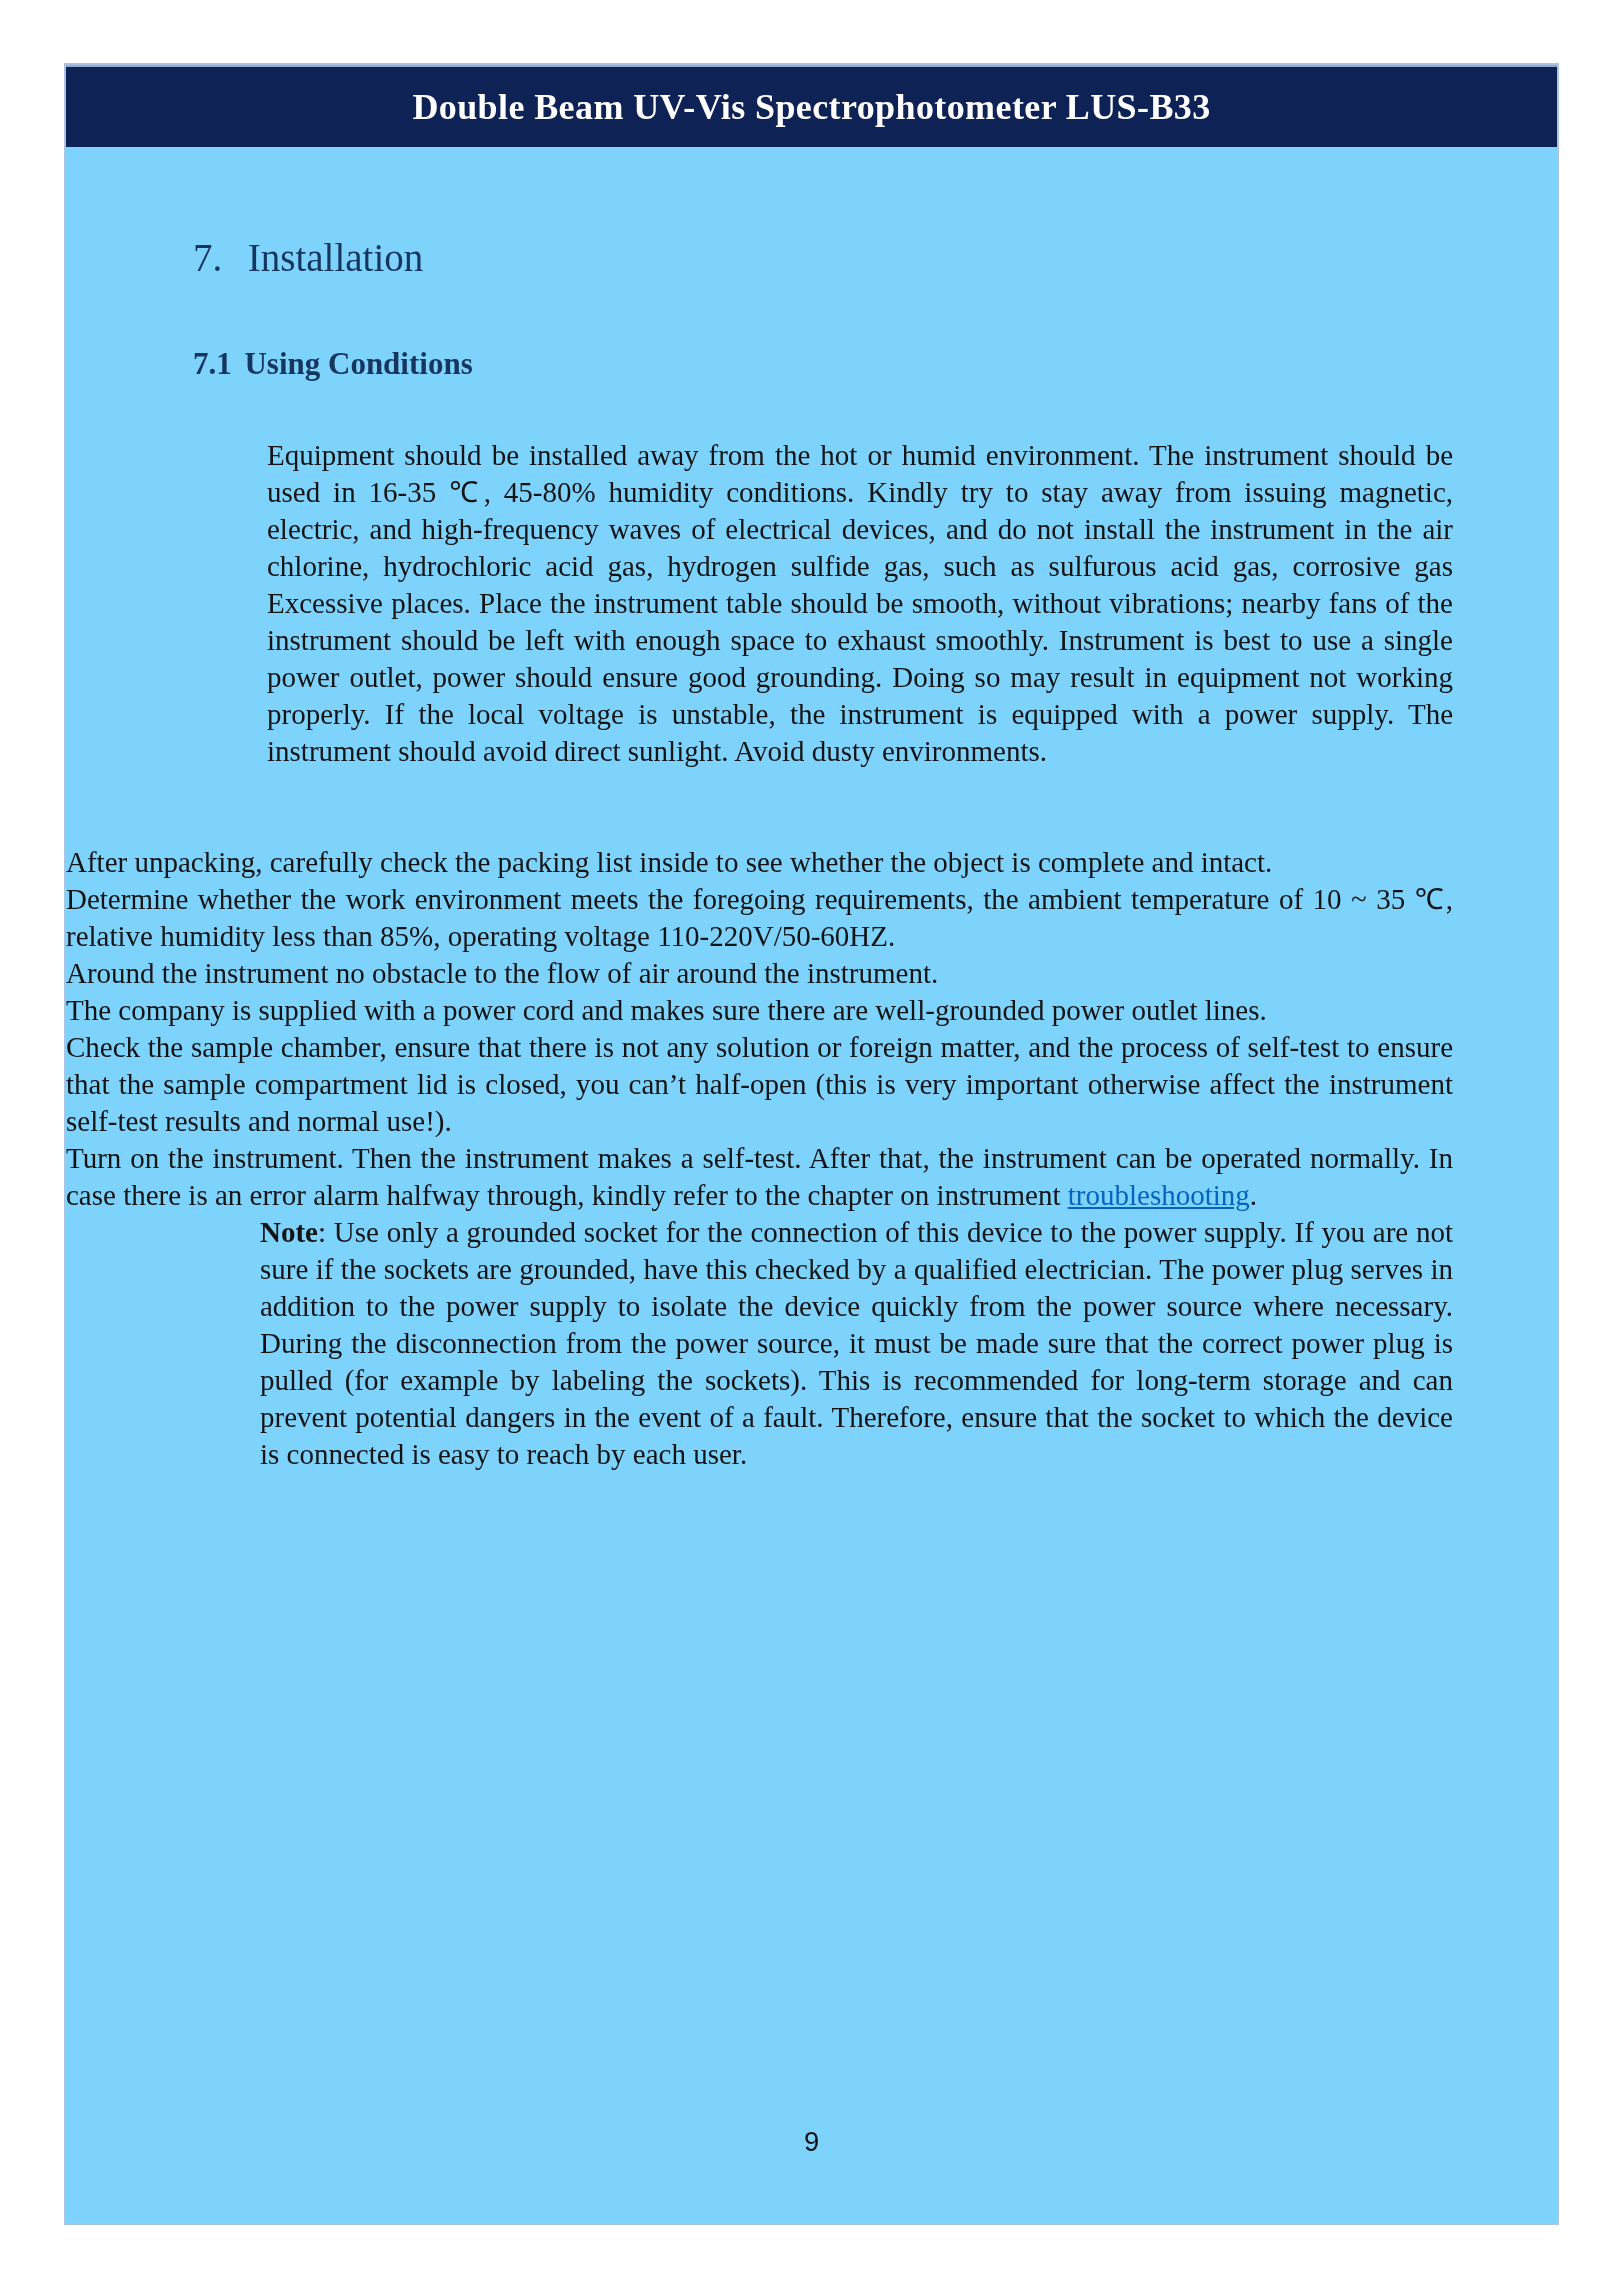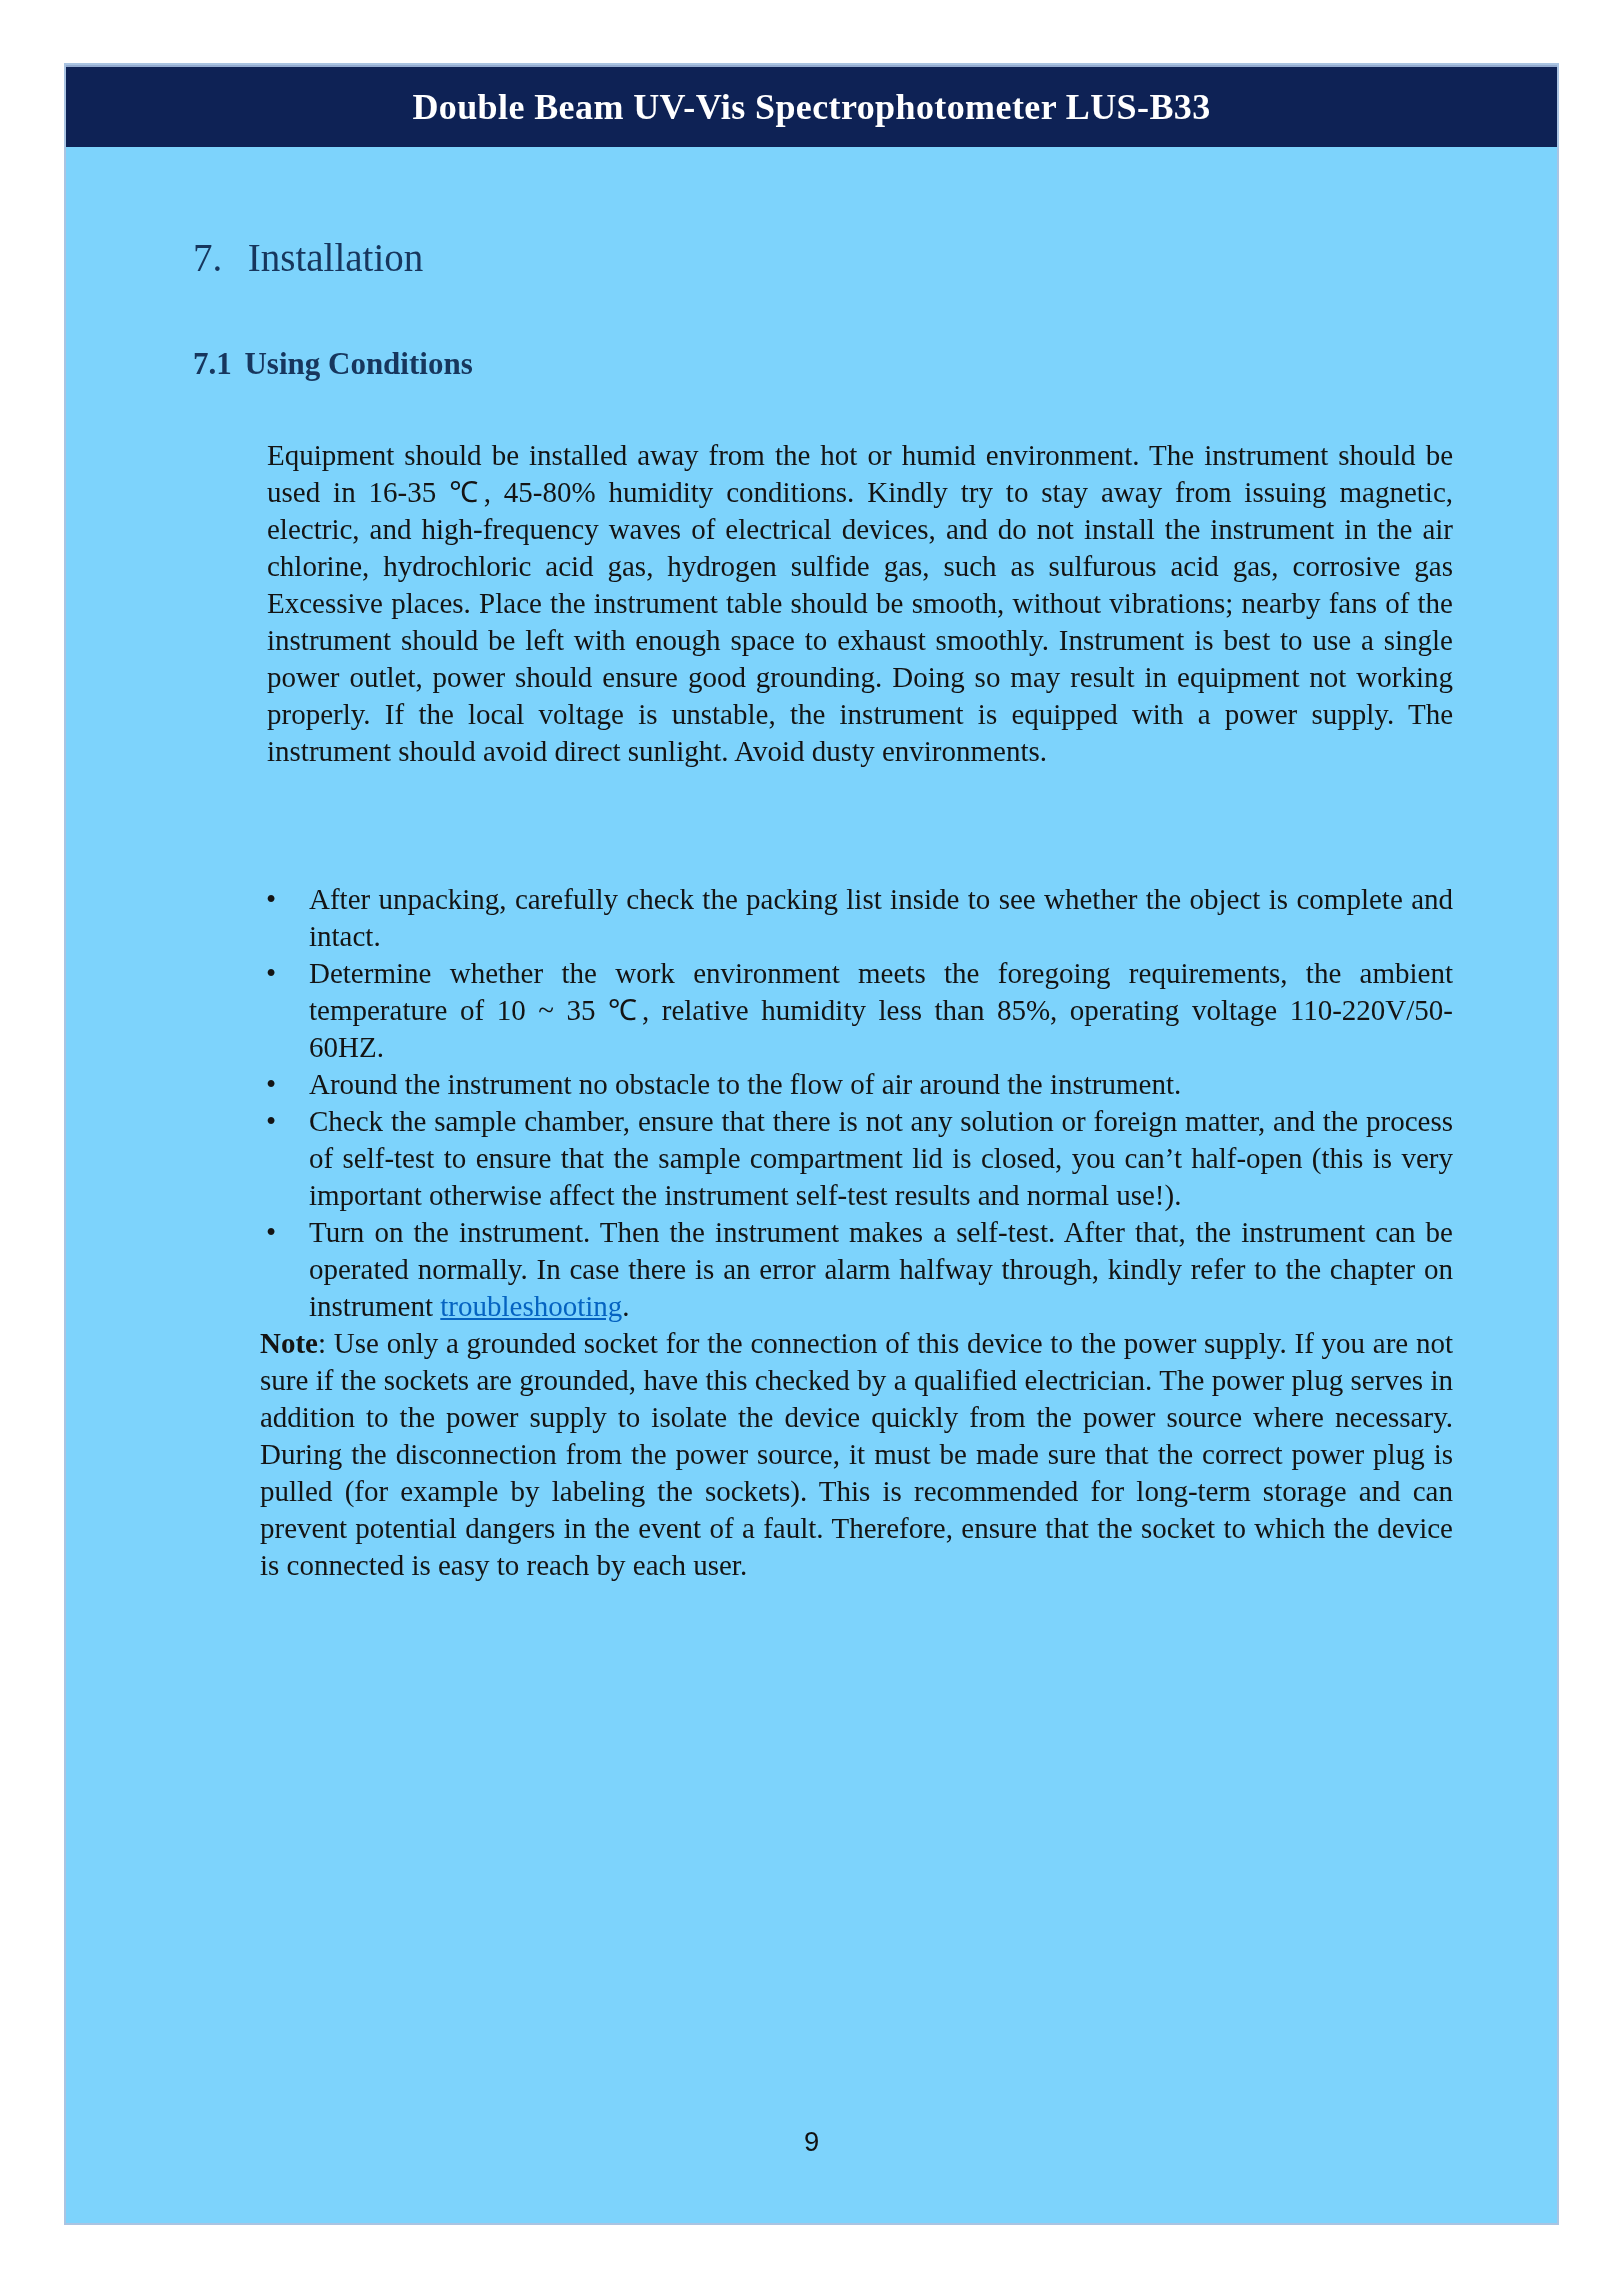--- a/index.html
+++ b/index.html
@@ -28,21 +28,21 @@
   .h2 {
     margin-left:127px; color:#17365d; font-size:31px; font-weight:bold; line-height:1.15;
   }
   .h2 .num { margin-right:12.7px; }
   .h2-71 { margin-top:66px; }
   .h2-72 { margin-top:90px; }
   .body-text {
     font-size:29px; line-height:37px; text-align:justify; color:#141414;
   }
   .para { margin:55px 104px 16px 201px; }
-  ul.bullets { margin:111px 104px 0 0; padding-left:243px; list-style:none; }
+  ul.bullets { margin:74px 104px 0 0; list-style:none; }
   ul.bullets li { position:relative; }
   ul.bullets li::before {
     content:"\2022"; position:absolute; left:-43px; top:0;
     font-size:29px; line-height:37px; color:#141414;
   }
   .note { margin:0 104px 0 194px; }
   .note b { font-weight:bold; }
   a.trouble-link { color:#0563c1; text-decoration:underline; cursor:pointer; }
   .page-num {
     position:absolute; bottom:65px; left:0; width:100%; text-align:center;
@@ -62,20 +62,21 @@
 
   <h2 class="h2 h2-71"><span class="num">7.1</span><span>Using Conditions</span></h2>
 
   <p class="body-text para">Equipment should be installed away from the hot or humid environment. The instrument should be used in 16-35 ℃, 45-80% humidity conditions. Kindly try to stay away from issuing magnetic, electric, and high-frequency waves of electrical devices, and do not install the instrument in the air chlorine, hydrochloric acid gas, hydrogen sulfide gas, such as sulfurous acid gas, corrosive gas Excessive places. Place the instrument table should be smooth, without vibrations; nearby fans of the instrument should be left with enough space to exhaust smoothly. Instrument is best to use a single power outlet, power should ensure good grounding. Doing so may result in equipment not working properly. If the local voltage is unstable, the instrument is equipped with a power supply. The instrument should avoid direct sunlight. Avoid dusty environments.</p>
 
 
   <ul class="bullets body-text">
     <li>After unpacking, carefully check the packing list inside to see whether the object is complete and intact.</li>
     <li>Determine whether the work environment meets the foregoing requirements, the ambient temperature of 10 ~ 35 ℃, relative humidity less than 85%, operating voltage 110-220V/50-60HZ.</li>
     <li>Around the instrument no obstacle to the flow of air around the instrument.</li>
+    <li>The company is supplied with a power cord and makes sure there are well-grounded power outlet lines.</li>
     <li>Check the sample chamber, ensure that there is not any solution or foreign matter, and the process of self-test to ensure that the sample compartment lid is closed, you can’t half-open (this is very important otherwise affect the instrument self-test results and normal use!).</li>
     <li><span>Turn on the instrument. Then the instrument makes a self-test. After that, the instrument can be operated normally. In case there is an error alarm halfway through, kindly refer to the chapter on instrument </span><a class="trouble-link" href="#">troubleshooting</a><span>.</span></li>
   </ul>
 
   <p class="body-text note"><b>Note</b><span>: Use only a grounded socket for the connection of this device to the power supply. If you are not sure if the sockets are grounded, have this checked by a qualified electrician. The power plug serves in addition to the power supply to isolate the device quickly from the power source where necessary. During the disconnection from the power source, it must be made sure that the correct power plug is pulled (for example by labeling the sockets). This is recommended for long-term storage and can prevent potential dangers in the event of a fault. Therefore, ensure that the socket to which the device is connected is easy to reach by each user.</span></p>
 
   <div class="page-num">9</div>
 
 </div>
 

